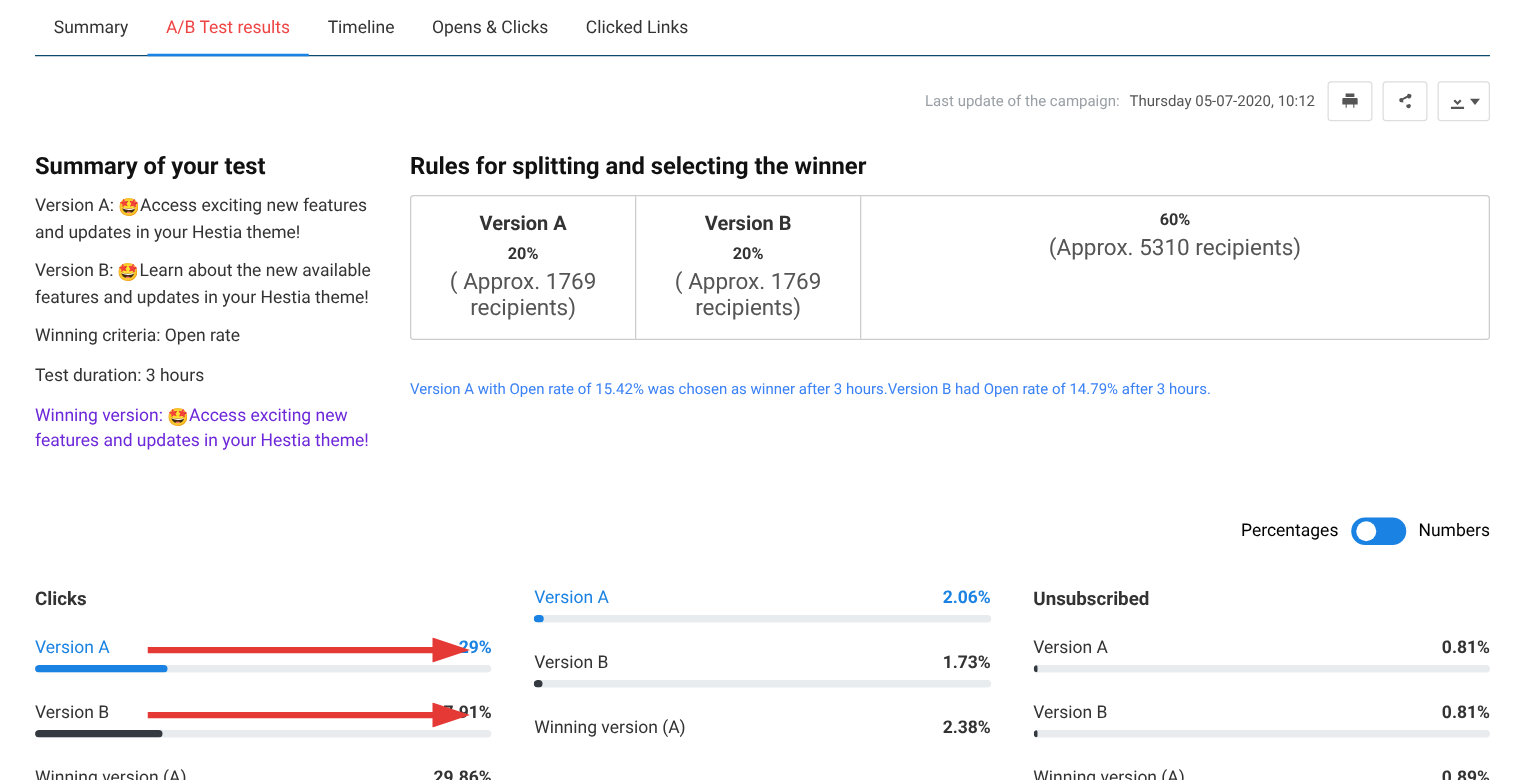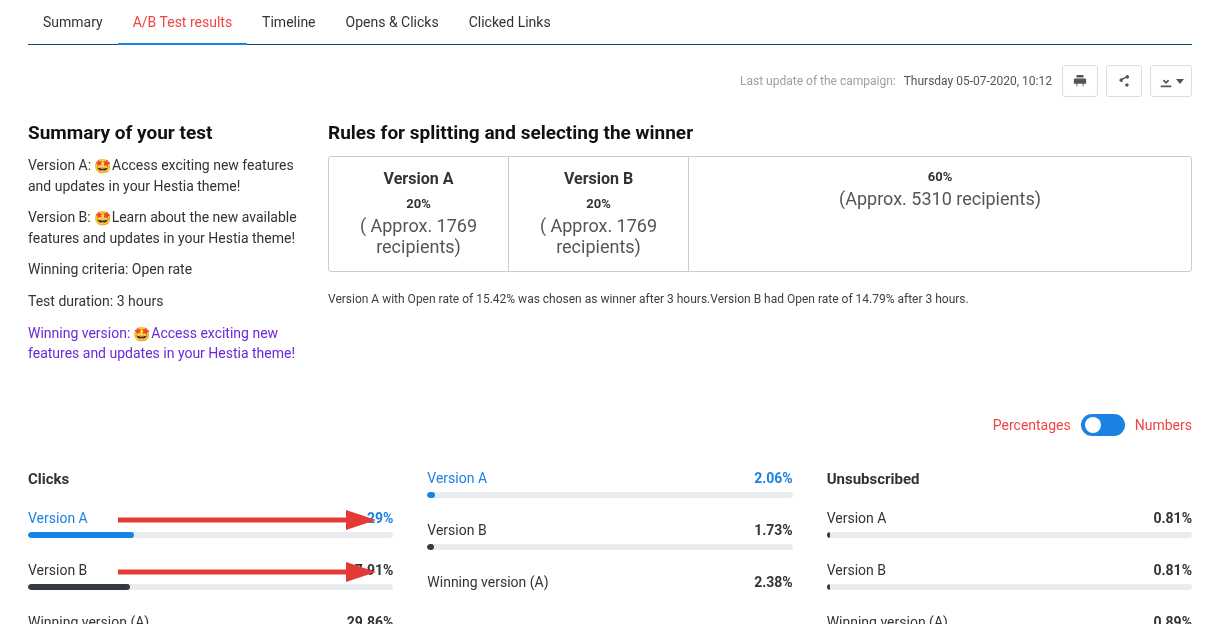--- a/index.html
+++ b/index.html
@@ -115,32 +115,32 @@
     flex: 1;
     padding: 12px 14px 14px 14px;
     text-align: center;
   }
   .rules-cell.narrow { flex: 0 0 180px; border-right: 1px solid #ccc; }
   .rules-cell-title { font-size: 16px; font-weight: 700; margin-bottom: 8px; }
   .rules-cell-pct { font-size: 13px; font-weight: 700; margin-bottom: 4px; }
   .rules-cell-sub { font-size: 18px; color: #555; }
   .rules-note {
     font-size: 12px;
-    color: #404040;
-    margin-top: 20px;
+    color: #3b82f6;
+    margin-top: 32px;
   }
   
   .toggle-row {
     display: flex;
     justify-content: flex-end;
     align-items: center;
     margin-top: 38px;
     gap: 10px;
   }
-  .toggle-label { color: #ef4444; }
+  .toggle-label { color: #000000; }
   .switch {
     width: 44px; height: 22px;
     background: #1a82e2;
     border-radius: 12px;
     position: relative;
     cursor: pointer;
   }
   .switch .knob {
     position: absolute;
     width: 16px; height: 16px;

